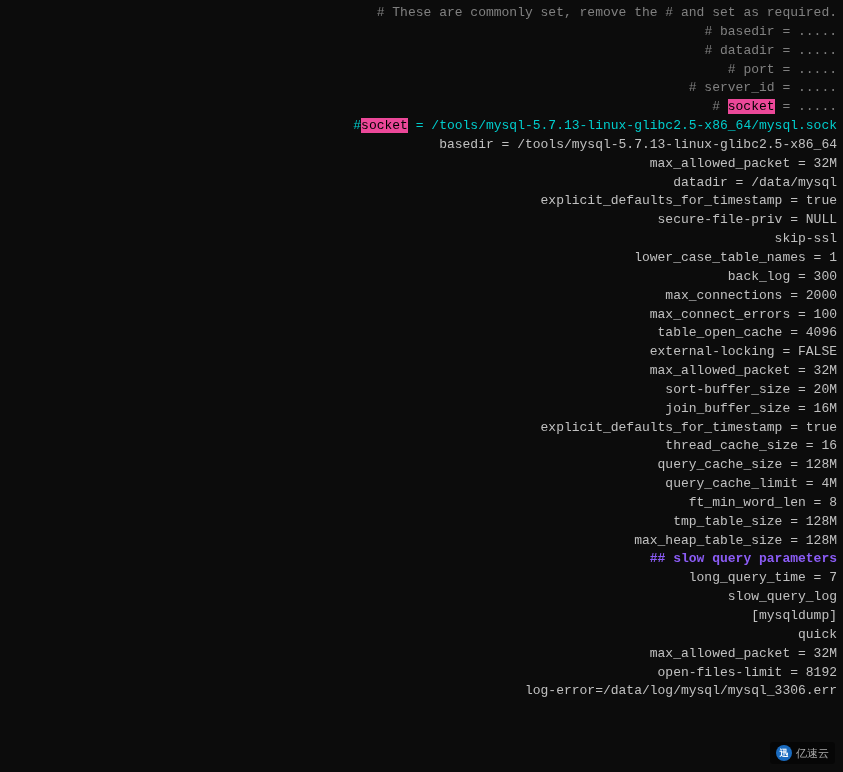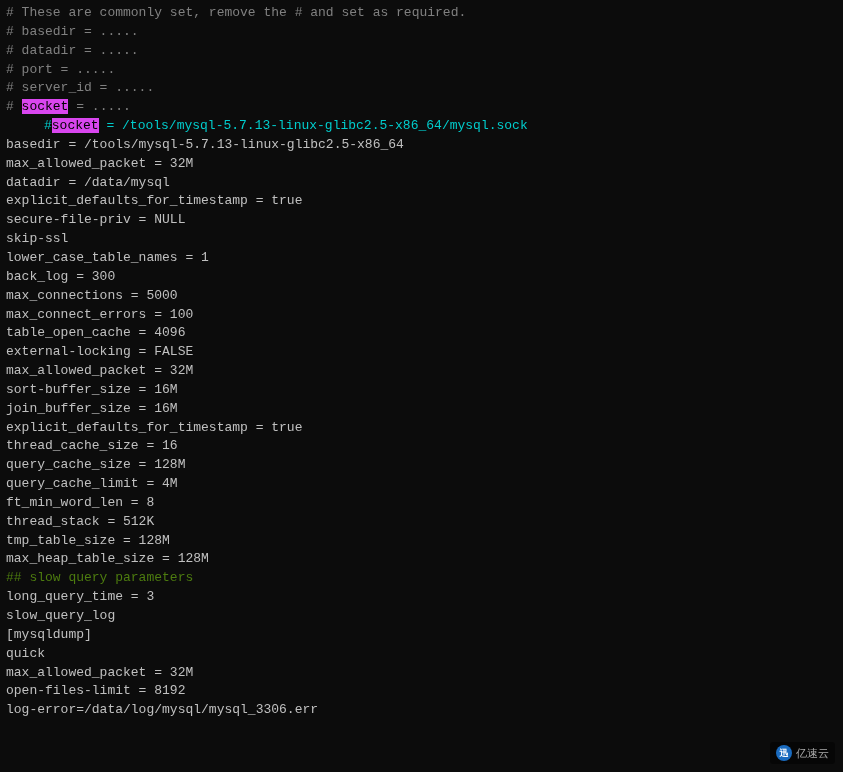--- a/index.html
+++ b/index.html
@@ -1,18 +1,19 @@
 <!DOCTYPE html>
 <html><head>
   <meta charset="utf-8">
   <style>
     * {
       margin: 0;
       padding: 0;
       box-sizing: border-box;
+      text-align: right;
     }
 
     body {
       width: 843px;
       height: 772px;
       background-color: #0c0c0c;
       font-family: 'Courier New', Courier, monospace;
       font-size: 13px;
       color: #c0c0c0;
       overflow: hidden;
@@ -29,32 +30,32 @@
     .line {
       line-height: 1.45;
       white-space: pre;
     }
 
     .comment {
       color: #808080;
     }
 
     .highlighted {
-      background-color: #d946ef;
+      background-color: #ec4899;
       color: #000000;
     }
 
     .socket-line {
       color: #00cccc;
       margin-left: 38px;
     }
 
     .section-header {
-      color: #4d7c0f;
-      font-weight: normal;
+      color: #8b5cf6;
+      font-weight: bold;
     }
 
     .normal {
       color: #c0c0c0;
     }
 
     .watermark {
       position: absolute;
       bottom: 8px;
       right: 8px;
@@ -95,40 +96,39 @@
       <div class="line comment"># <span class="highlighted">socket</span> = .....</div>
       <div class="line socket-line">#<span class="highlighted">socket</span> = /tools/mysql-5.7.13-linux-glibc2.5-x86_64/mysql.sock</div>
       <div class="line normal">basedir = /tools/mysql-5.7.13-linux-glibc2.5-x86_64</div>
       <div class="line normal">max_allowed_packet = 32M</div>
       <div class="line normal">datadir = /data/mysql</div>
       <div class="line normal">explicit_defaults_for_timestamp = true</div>
       <div class="line normal">secure-file-priv = NULL</div>
       <div class="line normal">skip-ssl</div>
       <div class="line normal">lower_case_table_names = 1</div>
       <div class="line normal">back_log = 300</div>
-      <div class="line normal">max_connections = 5000</div>
+      <div class="line normal">max_connections = 2000</div>
       <div class="line normal">max_connect_errors = 100</div>
       <div class="line normal">table_open_cache = 4096</div>
       <div class="line normal">external-locking = FALSE</div>
       <div class="line normal">max_allowed_packet = 32M</div>
-      <div class="line normal">sort-buffer_size = 16M</div>
+      <div class="line normal">sort-buffer_size = 20M</div>
       <div class="line normal">join_buffer_size = 16M</div>
       <div class="line"></div>
       <div class="line normal">explicit_defaults_for_timestamp = true</div>
       <div class="line"></div>
       <div class="line normal">thread_cache_size = 16</div>
       <div class="line normal">query_cache_size = 128M</div>
       <div class="line normal">query_cache_limit = 4M</div>
       <div class="line normal">ft_min_word_len = 8</div>
-      <div class="line normal">thread_stack = 512K</div>
       <div class="line normal">tmp_table_size = 128M</div>
       <div class="line normal">max_heap_table_size = 128M</div>
       <div class="line"></div>
       <div class="line section-header">## slow query parameters</div>
-      <div class="line normal">long_query_time = 3</div>
+      <div class="line normal">long_query_time = 7</div>
       <div class="line normal">slow_query_log</div>
       <div class="line"></div>
       <div class="line normal">[mysqldump]</div>
       <div class="line normal">quick</div>
       <div class="line normal">max_allowed_packet = 32M</div>
       <div class="line"></div>
       <div class="line normal">open-files-limit = 8192</div>
       <div class="line normal">log-error=/data/log/mysql/mysql_3306.err</div>
     </div>
 

